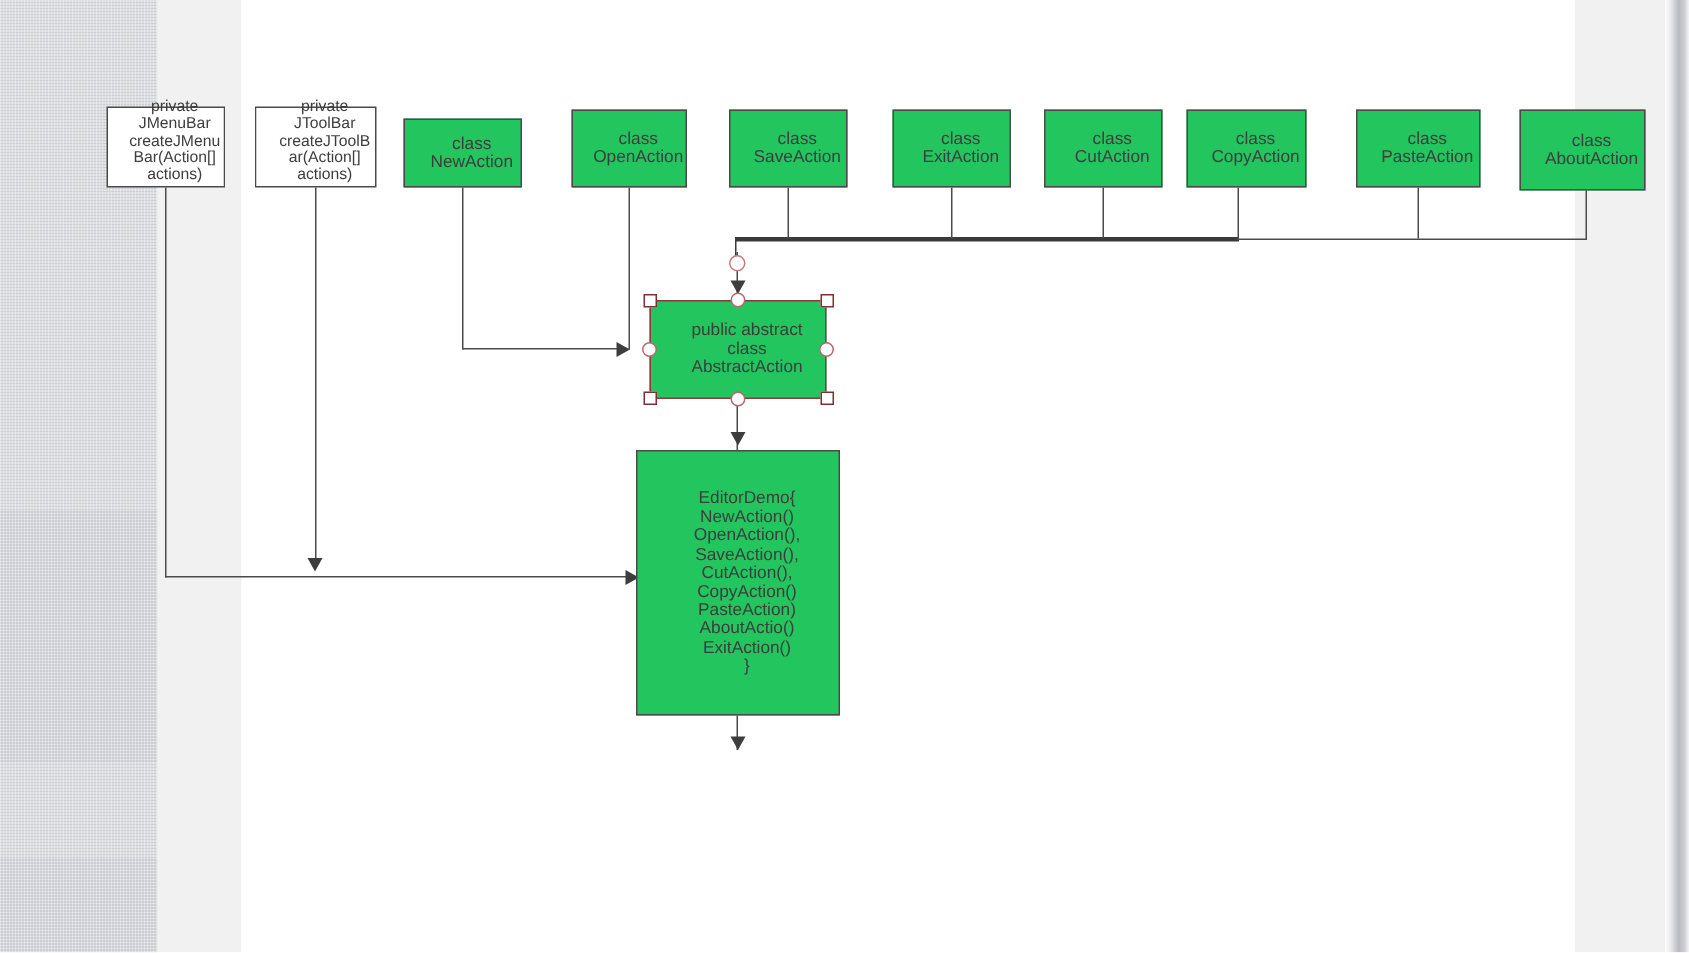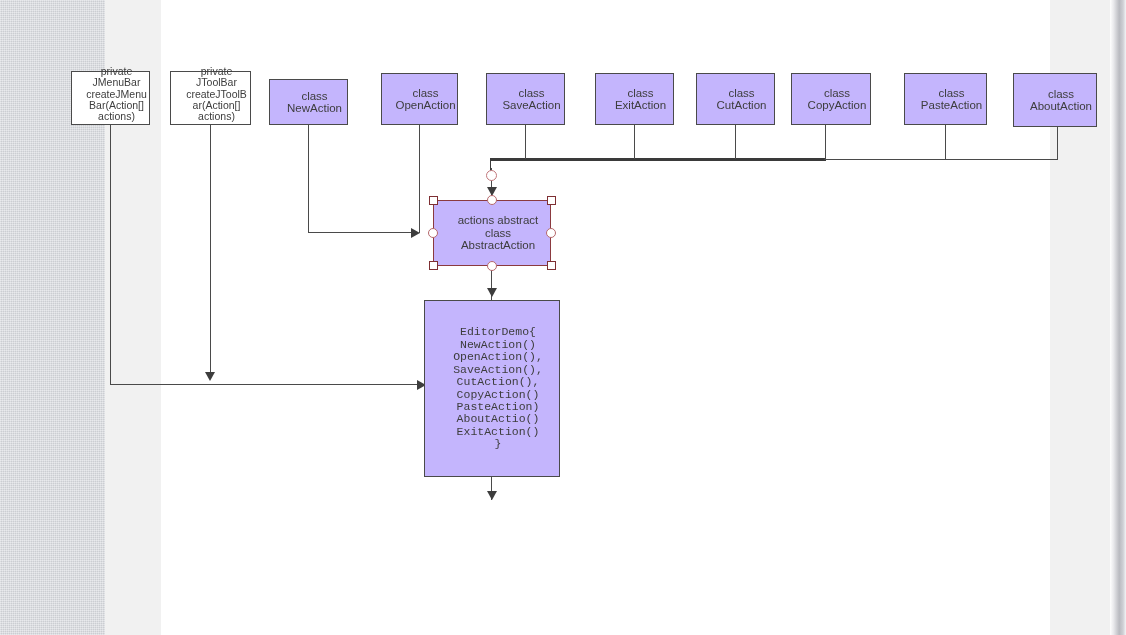--- a/index.html
+++ b/index.html
@@ -59,21 +59,21 @@
 
   
   #diagram {
     position: absolute;
     inset: 0;
   }
 
   .node {
     position: absolute;
     box-sizing: border-box;
-    background: #c4b5fd;
+    background: #22c55e;
     border: 1.6px solid #4a4a4a;
     display: flex;
     align-items: center;
     justify-content: center;
     text-align: center;
     color: #3d3d3d;
     line-height: 1.08;
     z-index: 5;
   }
   .node .node-label {
@@ -252,36 +252,36 @@
       <span class="node-label">class
 PasteAction</span>
     </div>
 
     <div class="node node-class" style="left:1013px; top:73px; width:84px; height:54px;">
       <span class="node-label">class
 AboutAction</span>
     </div>
 
     <div class="node node-class selected" style="left:433px; top:200px; width:118px; height:66px;">
-      <span class="node-label">actions abstract
+      <span class="node-label">public abstract
 class
 AbstractAction</span>
     </div>
 
     <div class="handle circle endpoint" style="left:486px; top:170px;"></div>
     <div class="handle square" style="left:429px; top:196px;"></div>
     <div class="handle circle" style="left:487px; top:195px;"></div>
     <div class="handle square" style="left:547px; top:196px;"></div>
     <div class="handle circle" style="left:428px; top:228px;"></div>
     <div class="handle circle" style="left:546px; top:228px;"></div>
     <div class="handle square" style="left:429px; top:261px;"></div>
     <div class="handle circle" style="left:487px; top:261px;"></div>
     <div class="handle square" style="left:547px; top:261px;"></div>
 
-    <div class="node node-demo" style="left:424px; top:300px; width:136px; height:177px;font-family:Liberation Mono, monospace;">
+    <div class="node node-demo" style="left:424px; top:300px; width:136px; height:177px;">
       <span class="node-label">EditorDemo{
 NewAction()
 OpenAction(),
 SaveAction(),
 CutAction(),
 CopyAction()
 PasteAction)
 AboutActio()
 ExitAction()
 }</span>

